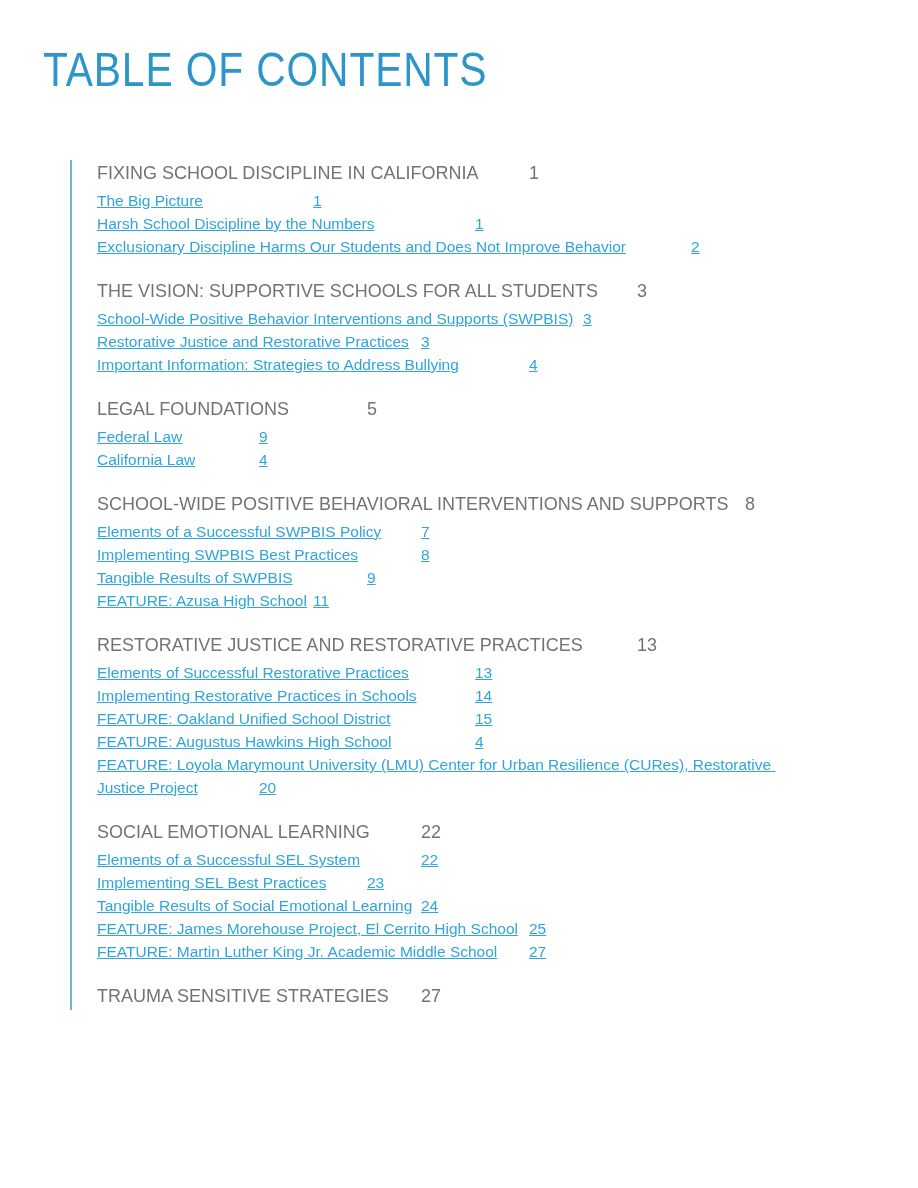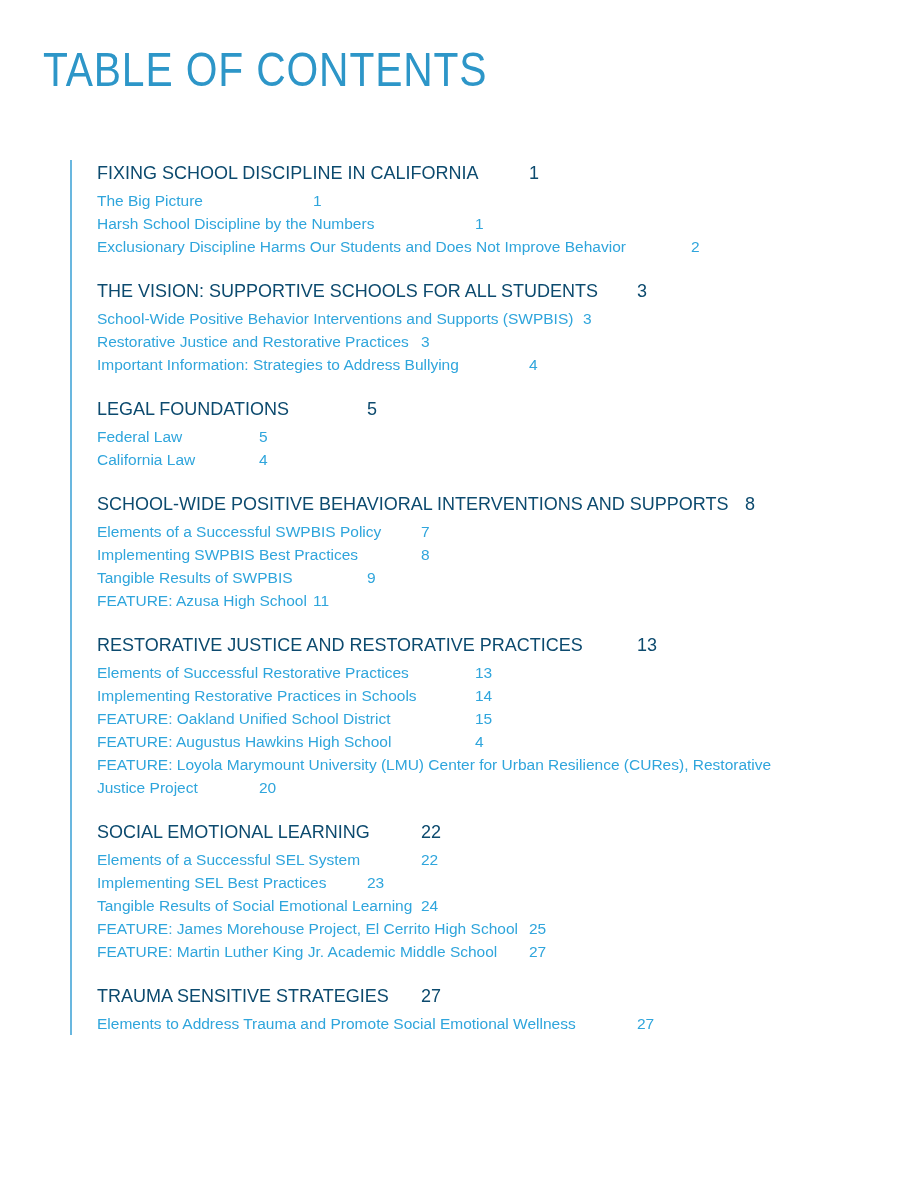--- a/index.html
+++ b/index.html
@@ -37,35 +37,36 @@
     padding-left: 25px;
   }
   .toc-section {
     margin-bottom: 20px;
   }
   .toc-section:last-child {
     margin-bottom: 9px;
   }
   .toc-heading {
     margin: 0 0 2px 0;
-    color: #0c4a6e;
+    color: #737373;
     font-size: 18px;
     font-weight: 400;
     line-height: 27px;
     white-space: pre-wrap;
     tab-size: 54px;
     -moz-tab-size: 54px;
   }
   .toc-entry {
     color: #2FA5DC;
     font-size: 15.5px;
     font-weight: 400;
     line-height: 23px;
     white-space: pre-wrap;
     tab-size: 54px;
+    text-decoration: underline;
     -moz-tab-size: 54px;
   }
 </style>
 </head>
 <body>
 
 <div class="page">
 
   <h1 class="page-title">TABLE OF CONTENTS</h1>
 
@@ -80,21 +81,21 @@
 
     <section class="toc-section">
       <div class="toc-heading">THE VISION: SUPPORTIVE SCHOOLS FOR ALL STUDENTS	3</div>
       <div class="toc-entry">School-Wide Positive Behavior Interventions and Supports (SWPBIS)	3</div>
       <div class="toc-entry">Restorative Justice and Restorative Practices	3</div>
       <div class="toc-entry">Important Information: Strategies to Address Bullying		4</div>
     </section>
 
     <section class="toc-section">
       <div class="toc-heading">LEGAL FOUNDATIONS		5</div>
-      <div class="toc-entry">Federal Law		5</div>
+      <div class="toc-entry">Federal Law		9</div>
       <div class="toc-entry">California Law		4</div>
     </section>
 
     <section class="toc-section">
       <div class="toc-heading">SCHOOL-WIDE POSITIVE BEHAVIORAL INTERVENTIONS AND SUPPORTS	8</div>
       <div class="toc-entry">Elements of a Successful SWPBIS Policy	7</div>
       <div class="toc-entry">Implementing SWPBIS Best Practices		8</div>
       <div class="toc-entry">Tangible Results of SWPBIS		9</div>
       <div class="toc-entry">FEATURE: Azusa High School	11</div>
     </section>
@@ -112,17 +113,16 @@
       <div class="toc-heading">SOCIAL EMOTIONAL LEARNING	22</div>
       <div class="toc-entry">Elements of a Successful SEL System		22</div>
       <div class="toc-entry">Implementing SEL Best Practices	23</div>
       <div class="toc-entry">Tangible Results of Social Emotional Learning	24</div>
       <div class="toc-entry">FEATURE: James Morehouse Project, El Cerrito High School	25</div>
       <div class="toc-entry">FEATURE: Martin Luther King Jr. Academic Middle School	27</div>
     </section>
 
     <section class="toc-section">
       <div class="toc-heading">TRAUMA SENSITIVE STRATEGIES	27</div>
-      <div class="toc-entry">Elements to Address Trauma and Promote Social Emotional Wellness		27</div>
     </section>
 
   </div>
 </div>
 
 </body></html>

